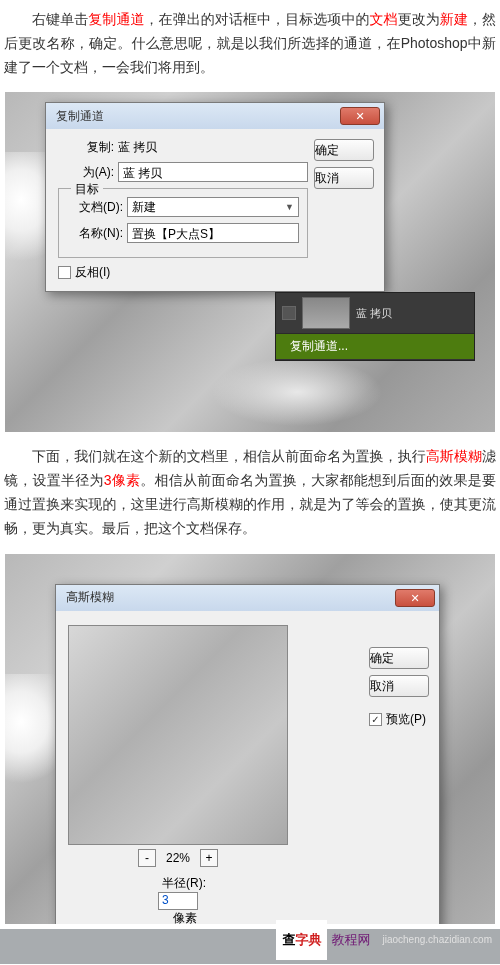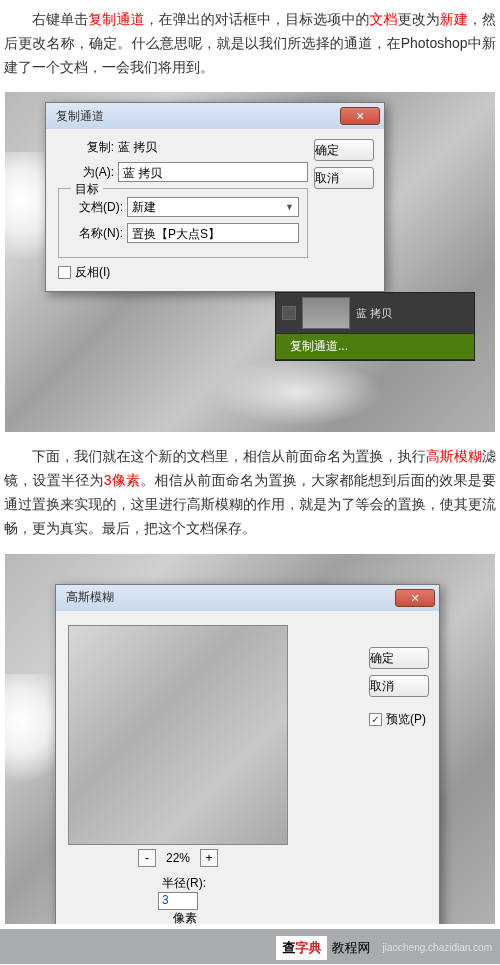--- a/index.html
+++ b/index.html
@@ -42,23 +42,23 @@
 
 .preview-box { width: 220px; height: 220px; border: 1px solid #888; background: linear-gradient(135deg, #d8d8d8, #b0b0b0 40%, #c8c8c8 70%, #a8a8a8); margin: 4px 0; position: relative; }
 .zoom-row { display: flex; align-items: center; justify-content: center; gap: 10px; font-size: 12px; margin-top: 4px; }
 .zoom-btn { width: 18px; height: 18px; border: 1px solid #888; background: #f8f8f8; text-align: center; line-height: 16px; font-size: 12px; }
 .radius-input { width: 40px; height: 18px; border: 1px solid #888; background: #fff; font-size: 12px; padding: 0 3px; color: #0050c8; }
 .slider-track { width: 200px; height: 4px; background: #ddd; border: 1px solid #aaa; position: relative; margin: 8px 0 4px 0; }
 .slider-thumb { position: absolute; top: -4px; left: 6px; width: 10px; height: 12px; background: #e0e0e0; border: 1px solid #777; }
 
 .footer { width: 500px; height: 35px; background: #a8acaf; position: relative; margin-top: 5px; }
 .watermark { position: absolute; right: 8px; bottom: 4px; display: flex; align-items: center; gap: 4px; }
-.wm-box { background: #fff; padding: 3px 6px; font-size: 13px; font-weight: bold; }
+.wm-box { background: #fff; padding: 11px 6px; font-size: 13px; font-weight: bold; }
 .wm-red { color: #d02020; }
-.wm-text { font-size: 13px; color: #000000; }
+.wm-text { font-size: 13px; color: #701a75; }
 .wm-url { font-size: 10px; color: #e0e0e0; margin-left: 8px; }
 
 .blur-left { float: left; }
 .blur-right { position: absolute; right: 10px; top: 36px; display: flex; flex-direction: column; }
 .dialog-gb { top: 30px; left: 50px; width: 385px; }
 .dialog-gb .dialog-body { display: flex; }
 .dialog-dc { top: 10px; left: 40px; width: 340px; }
 </style>
 </head>
 <body>

